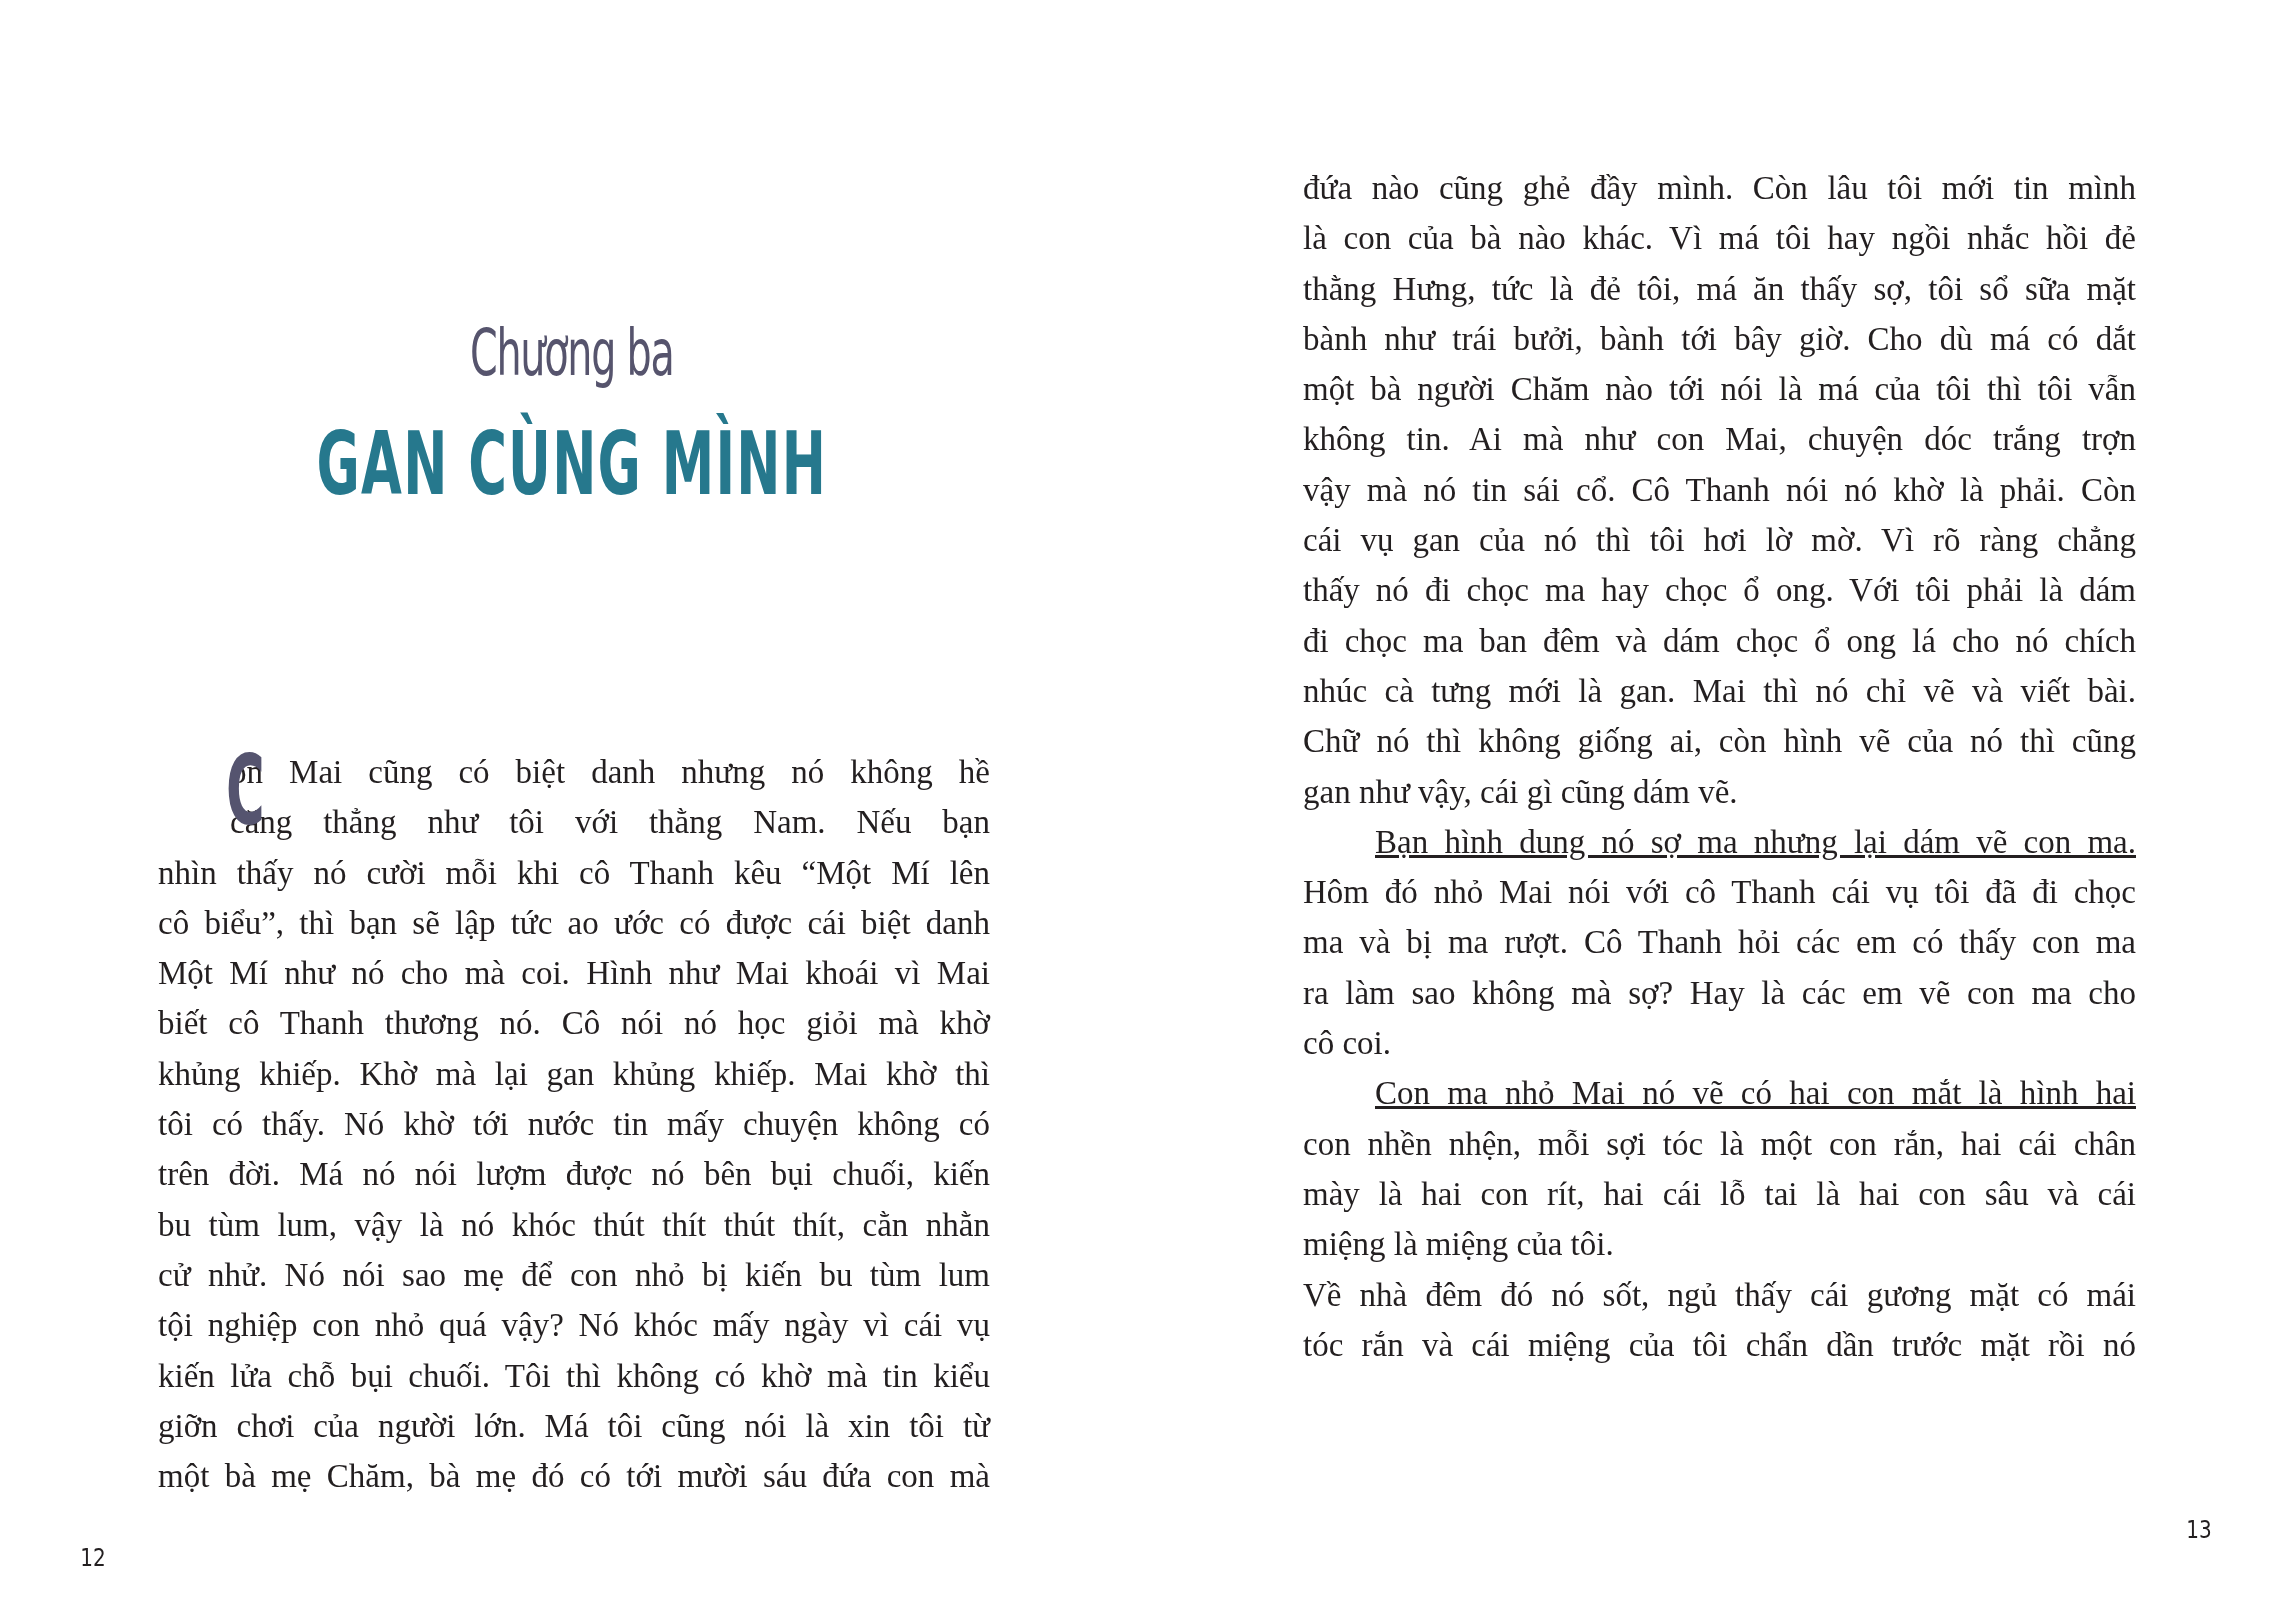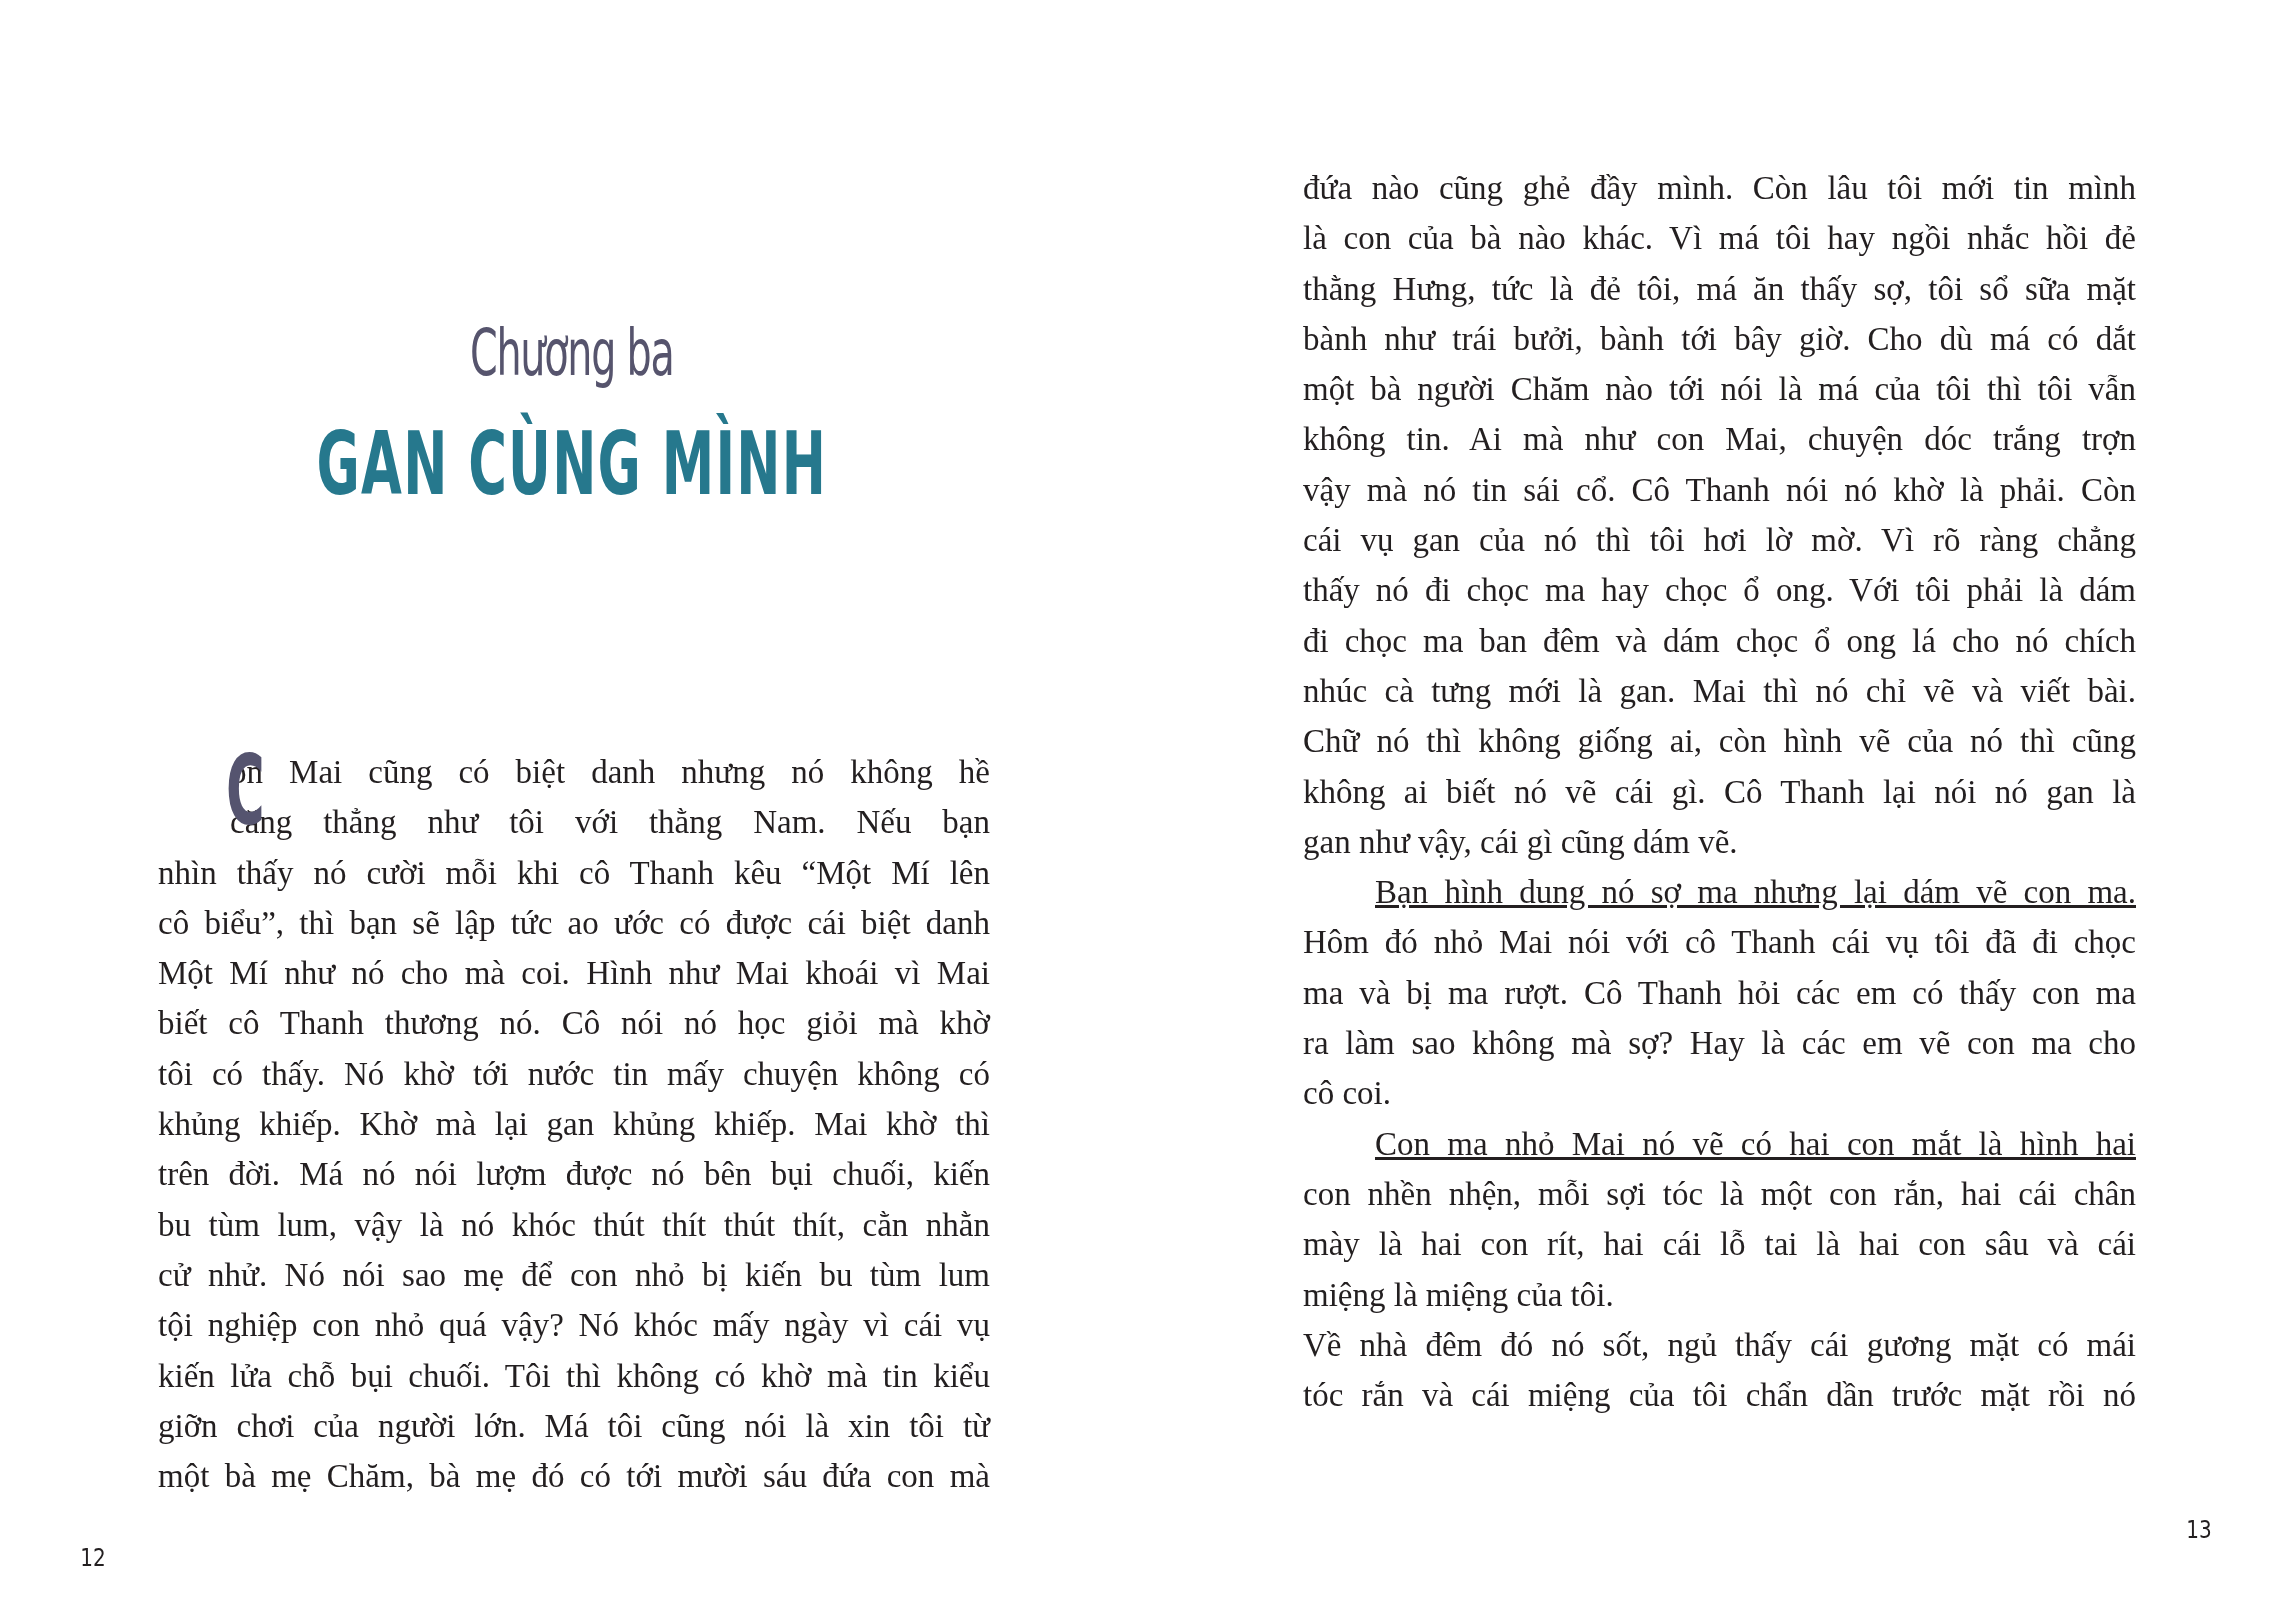--- a/index.html
+++ b/index.html
@@ -41,22 +41,22 @@
   <div class="chapter-title">GAN CÙNG MÌNH</div>
 
   <div class="col col-left">
     <span class="dropcap">C</span>
     <span class="line dropcap-line">on Mai cũng có biệt danh nhưng nó không hề</span>
     <span class="line dropcap-line">căng thẳng như tôi với thằng Nam. Nếu bạn</span>
     <span class="line">nhìn thấy nó cười mỗi khi cô Thanh kêu “Một Mí lên</span>
     <span class="line">cô biểu”, thì bạn sẽ lập tức ao ước có được cái biệt danh</span>
     <span class="line">Một Mí như nó cho mà coi. Hình như Mai khoái vì Mai</span>
     <span class="line">biết cô Thanh thương nó. Cô nói nó học giỏi mà khờ</span>
+    <span class="line">khủng khiếp. Khờ mà lại gan khủng khiếp. Mai khờ thì</span>
     <span class="line">tôi có thấy. Nó khờ tới nước tin mấy chuyện không có</span>
-    <span class="line">khủng khiếp. Khờ mà lại gan khủng khiếp. Mai khờ thì</span>
     <span class="line">trên đời. Má nó nói lượm được nó bên bụi chuối, kiến</span>
     <span class="line">bu tùm lum, vậy là nó khóc thút thít thút thít, cằn nhằn</span>
     <span class="line">cử nhử. Nó nói sao mẹ để con nhỏ bị kiến bu tùm lum</span>
     <span class="line">tội nghiệp con nhỏ quá vậy? Nó khóc mấy ngày vì cái vụ</span>
     <span class="line">kiến lửa chỗ bụi chuối. Tôi thì không có khờ mà tin kiểu</span>
     <span class="line">giỡn chơi của người lớn. Má tôi cũng nói là xin tôi từ</span>
     <span class="line">một bà mẹ Chăm, bà mẹ đó có tới mười sáu đứa con mà</span>
   </div>
 
   <div class="page-number pn-left">12</div>
@@ -69,21 +69,20 @@
     <span class="line">thằng Hưng, tức là đẻ tôi, má ăn thấy sợ, tôi sổ sữa mặt</span>
     <span class="line">bành như trái bưởi, bành tới bây giờ. Cho dù má có dắt</span>
     <span class="line">một bà người Chăm nào tới nói là má của tôi thì tôi vẫn</span>
     <span class="line">không tin. Ai mà như con Mai, chuyện dóc trắng trợn</span>
     <span class="line">vậy mà nó tin sái cổ. Cô Thanh nói nó khờ là phải. Còn</span>
     <span class="line">cái vụ gan của nó thì tôi hơi lờ mờ. Vì rõ ràng chẳng</span>
     <span class="line">thấy nó đi chọc ma hay chọc ổ ong. Với tôi phải là dám</span>
     <span class="line">đi chọc ma ban đêm và dám chọc ổ ong lá cho nó chích</span>
     <span class="line">nhúc cà tưng mới là gan. Mai thì nó chỉ vẽ và viết bài.</span>
     <span class="line">Chữ nó thì không giống ai, còn hình vẽ của nó thì cũng</span>
-    <span class="line">không ai biết nó vẽ cái gì. Cô Thanh lại nói nó gan là</span>
     <span class="line last">gan như vậy, cái gì cũng dám vẽ.</span>
     <span class="line indent">Bạn hình dung nó sợ ma nhưng lại dám vẽ con ma.</span>
     <span class="line">Hôm đó nhỏ Mai nói với cô Thanh cái vụ tôi đã đi chọc</span>
     <span class="line">ma và bị ma rượt. Cô Thanh hỏi các em có thấy con ma</span>
     <span class="line">ra làm sao không mà sợ? Hay là các em vẽ con ma cho</span>
     <span class="line last">cô coi.</span>
     <span class="line indent">Con ma nhỏ Mai nó vẽ có hai con mắt là hình hai</span>
     <span class="line">con nhền nhện, mỗi sợi tóc là một con rắn, hai cái chân</span>
     <span class="line">mày là hai con rít, hai cái lỗ tai là hai con sâu và cái</span>
     <span class="line last">miệng là miệng của tôi.</span>

